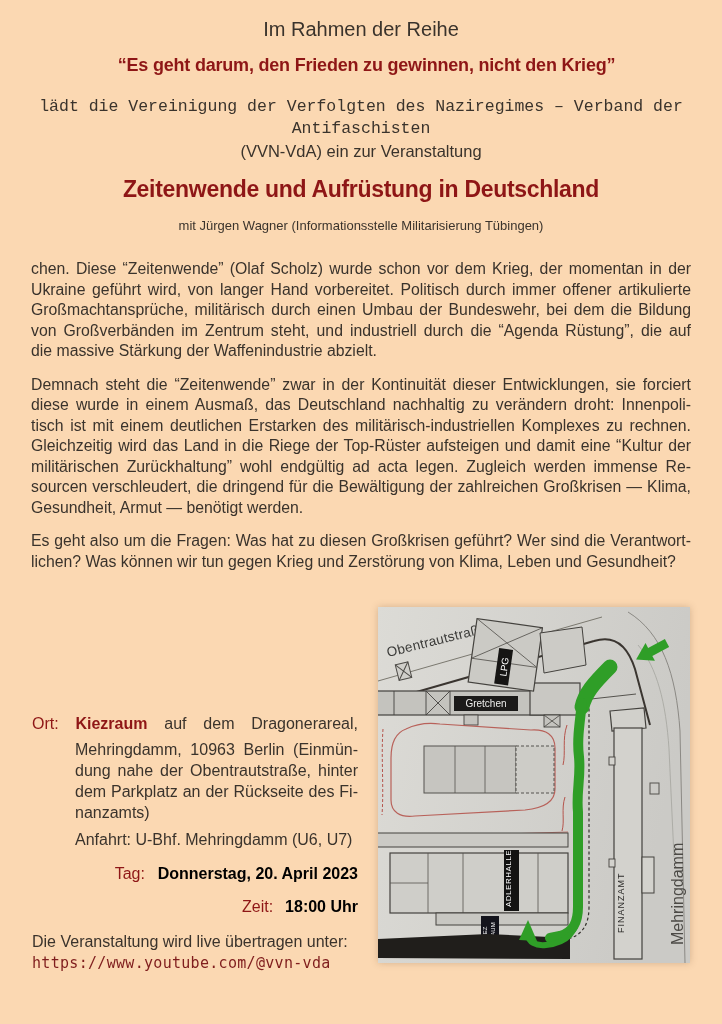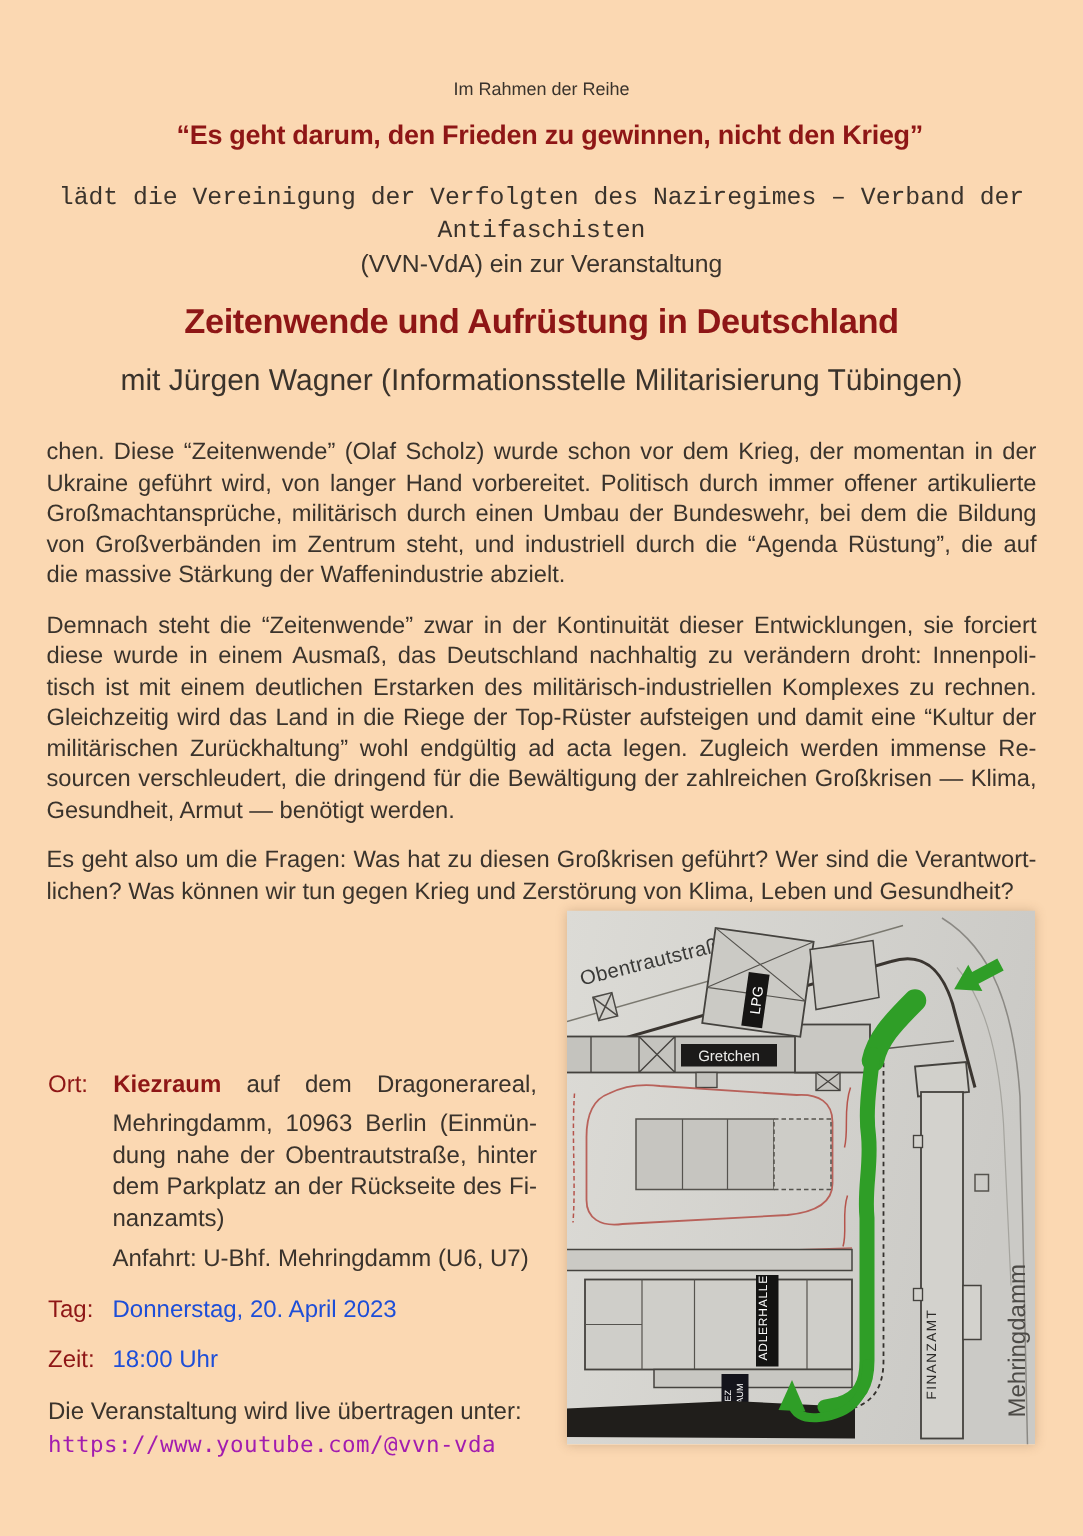--- a/index.html
+++ b/index.html
@@ -1,44 +1,44 @@
 <!DOCTYPE html>
 <html><head>
 <meta charset="utf-8">
 <style>
   html,body{margin:0;padding:0;background:#fbd8b2;}
   .page{
     position:relative;width:722px;height:1024px;background:#fbd8b2;
     font-family:"Liberation Sans",sans-serif;color:#3a332c;overflow:hidden;
   }
   .center{text-align:center;}
-  .series-intro{padding-top:52px;font-size:12px;}
+  .series-intro{padding-top:18px;font-size:20px;}
   .series-quote{margin-top:14px;font-size:18px;font-weight:bold;color:#8e1616;letter-spacing:-0.2px;padding-left:11px;}
   .invite{margin-top:0;font-size:16.5px;line-height:22px;}
   .invite.first{margin-top:20px;font-family:Liberation Mono, monospace;}
   .title{margin:14px 0 0 0;font-size:23px;font-weight:bold;color:#8e1616;letter-spacing:-0.3px;}
-  .speaker{margin-top:15px;font-size:20px;}
+  .speaker{margin-top:15px;font-size:13px;}
   .paras{margin:26px 31px 0 31px;font-size:15.8px;line-height:20.5px;}
   .para{margin:0 0 13px 0;}
   .jline{text-align:justify;text-align-last:justify;}
   .jline.last{text-align-last:left;}
   .bottom{position:absolute;left:0;top:605px;width:722px;height:419px;}
   .map-wrap{position:absolute;left:378px;top:2px;width:312px;height:356px;box-shadow:0 0 7px rgba(110,80,50,0.28);}
   .info{position:absolute;left:32px;top:110px;width:326px;font-size:16px;}
   .row-ort{text-align:justify;text-align-last:justify;}
   .red{color:#8e1616;}
   .boldred{color:#8e1616;font-weight:bold;}
   .address{margin-left:43px;width:283px;margin-top:6px;line-height:21px;}
   .anfahrt{margin-left:43px;margin-top:8px;}
-  .drow{display:flex;margin-top:16px;}
+  .drow{display:flex;margin-top:16px;justify-content:flex-end;}
   .drow.zeit{margin-top:15px;}
   .dlabel{width:43px;flex:none;color:#8e1616;}
-  .dval{font-weight:normal;color:#1d4ed8;}
+  .dval{font-weight:bold;color:#000000;}
   .stream{margin-top:17px;}
-  .url{margin-top:3px;font-family:"DejaVu Sans Mono",monospace;font-size:15px;letter-spacing:0.3px;color:#a21caf;}
+  .url{margin-top:3px;font-family:"DejaVu Sans Mono",monospace;font-size:15px;letter-spacing:0.3px;color:#7f1d1d;}
   svg text{font-family:"Liberation Sans",sans-serif;}
 </style>
 </head>
 <body>
 
 <div class="page">
 
   <div class="center series-intro">Im Rahmen der Reihe</div>
   <div class="center series-quote">“Es geht darum, den Frieden zu gewinnen, nicht den Krieg”</div>
   <div class="center invite first">lädt die Vereinigung der Verfolgten des Naziregimes – Verband der Antifaschisten</div>

